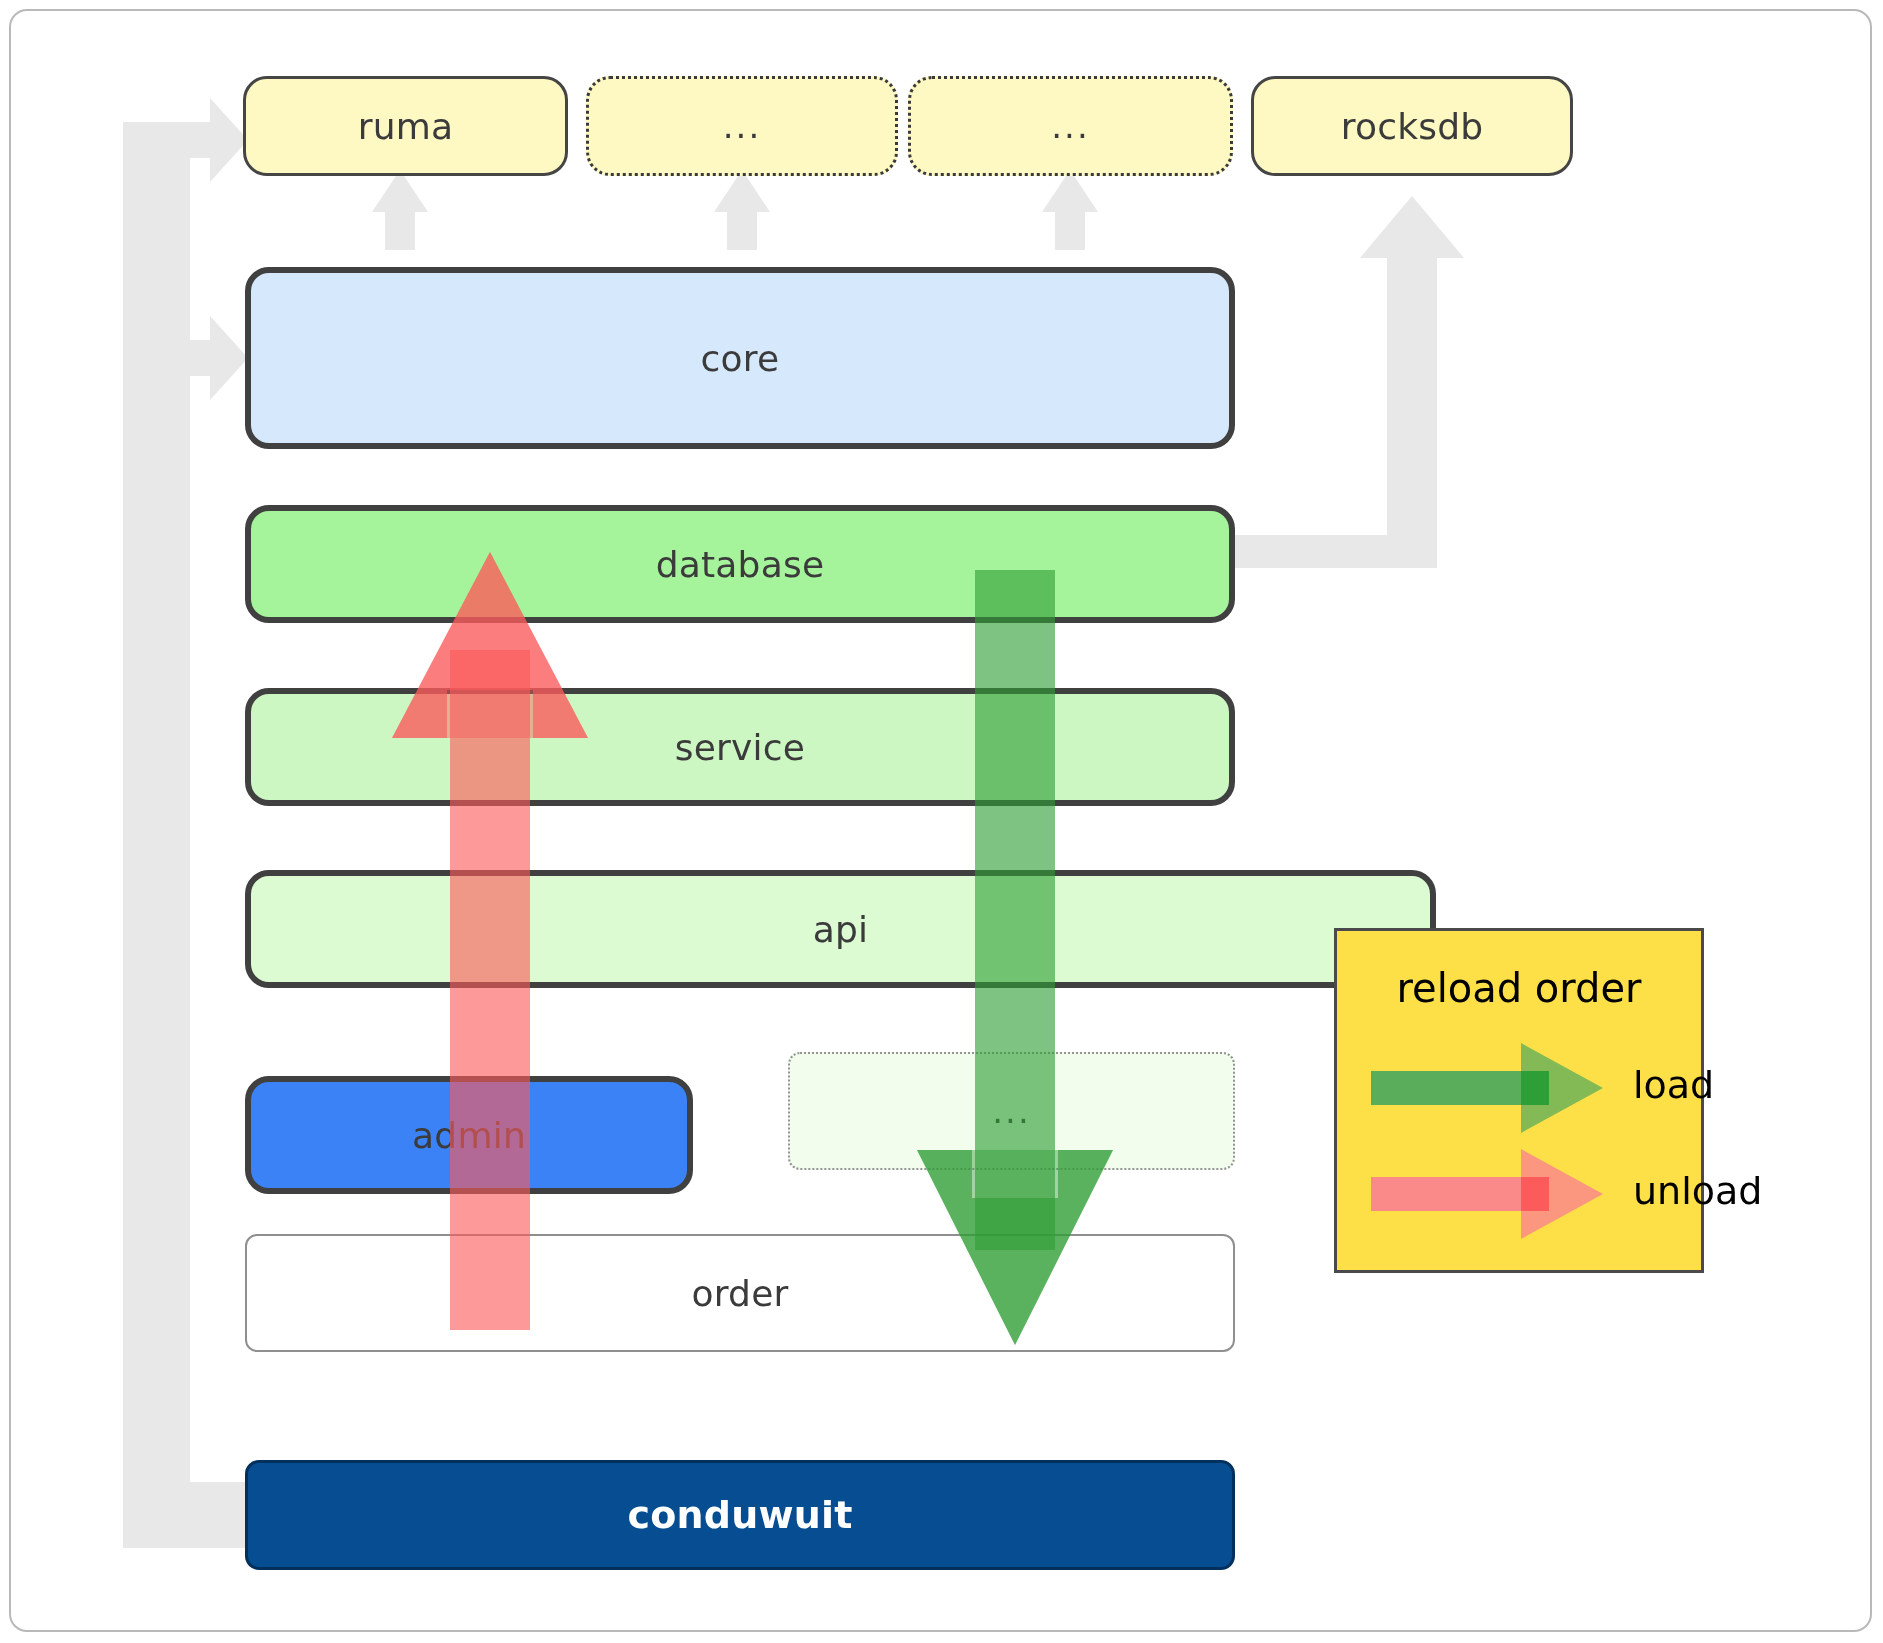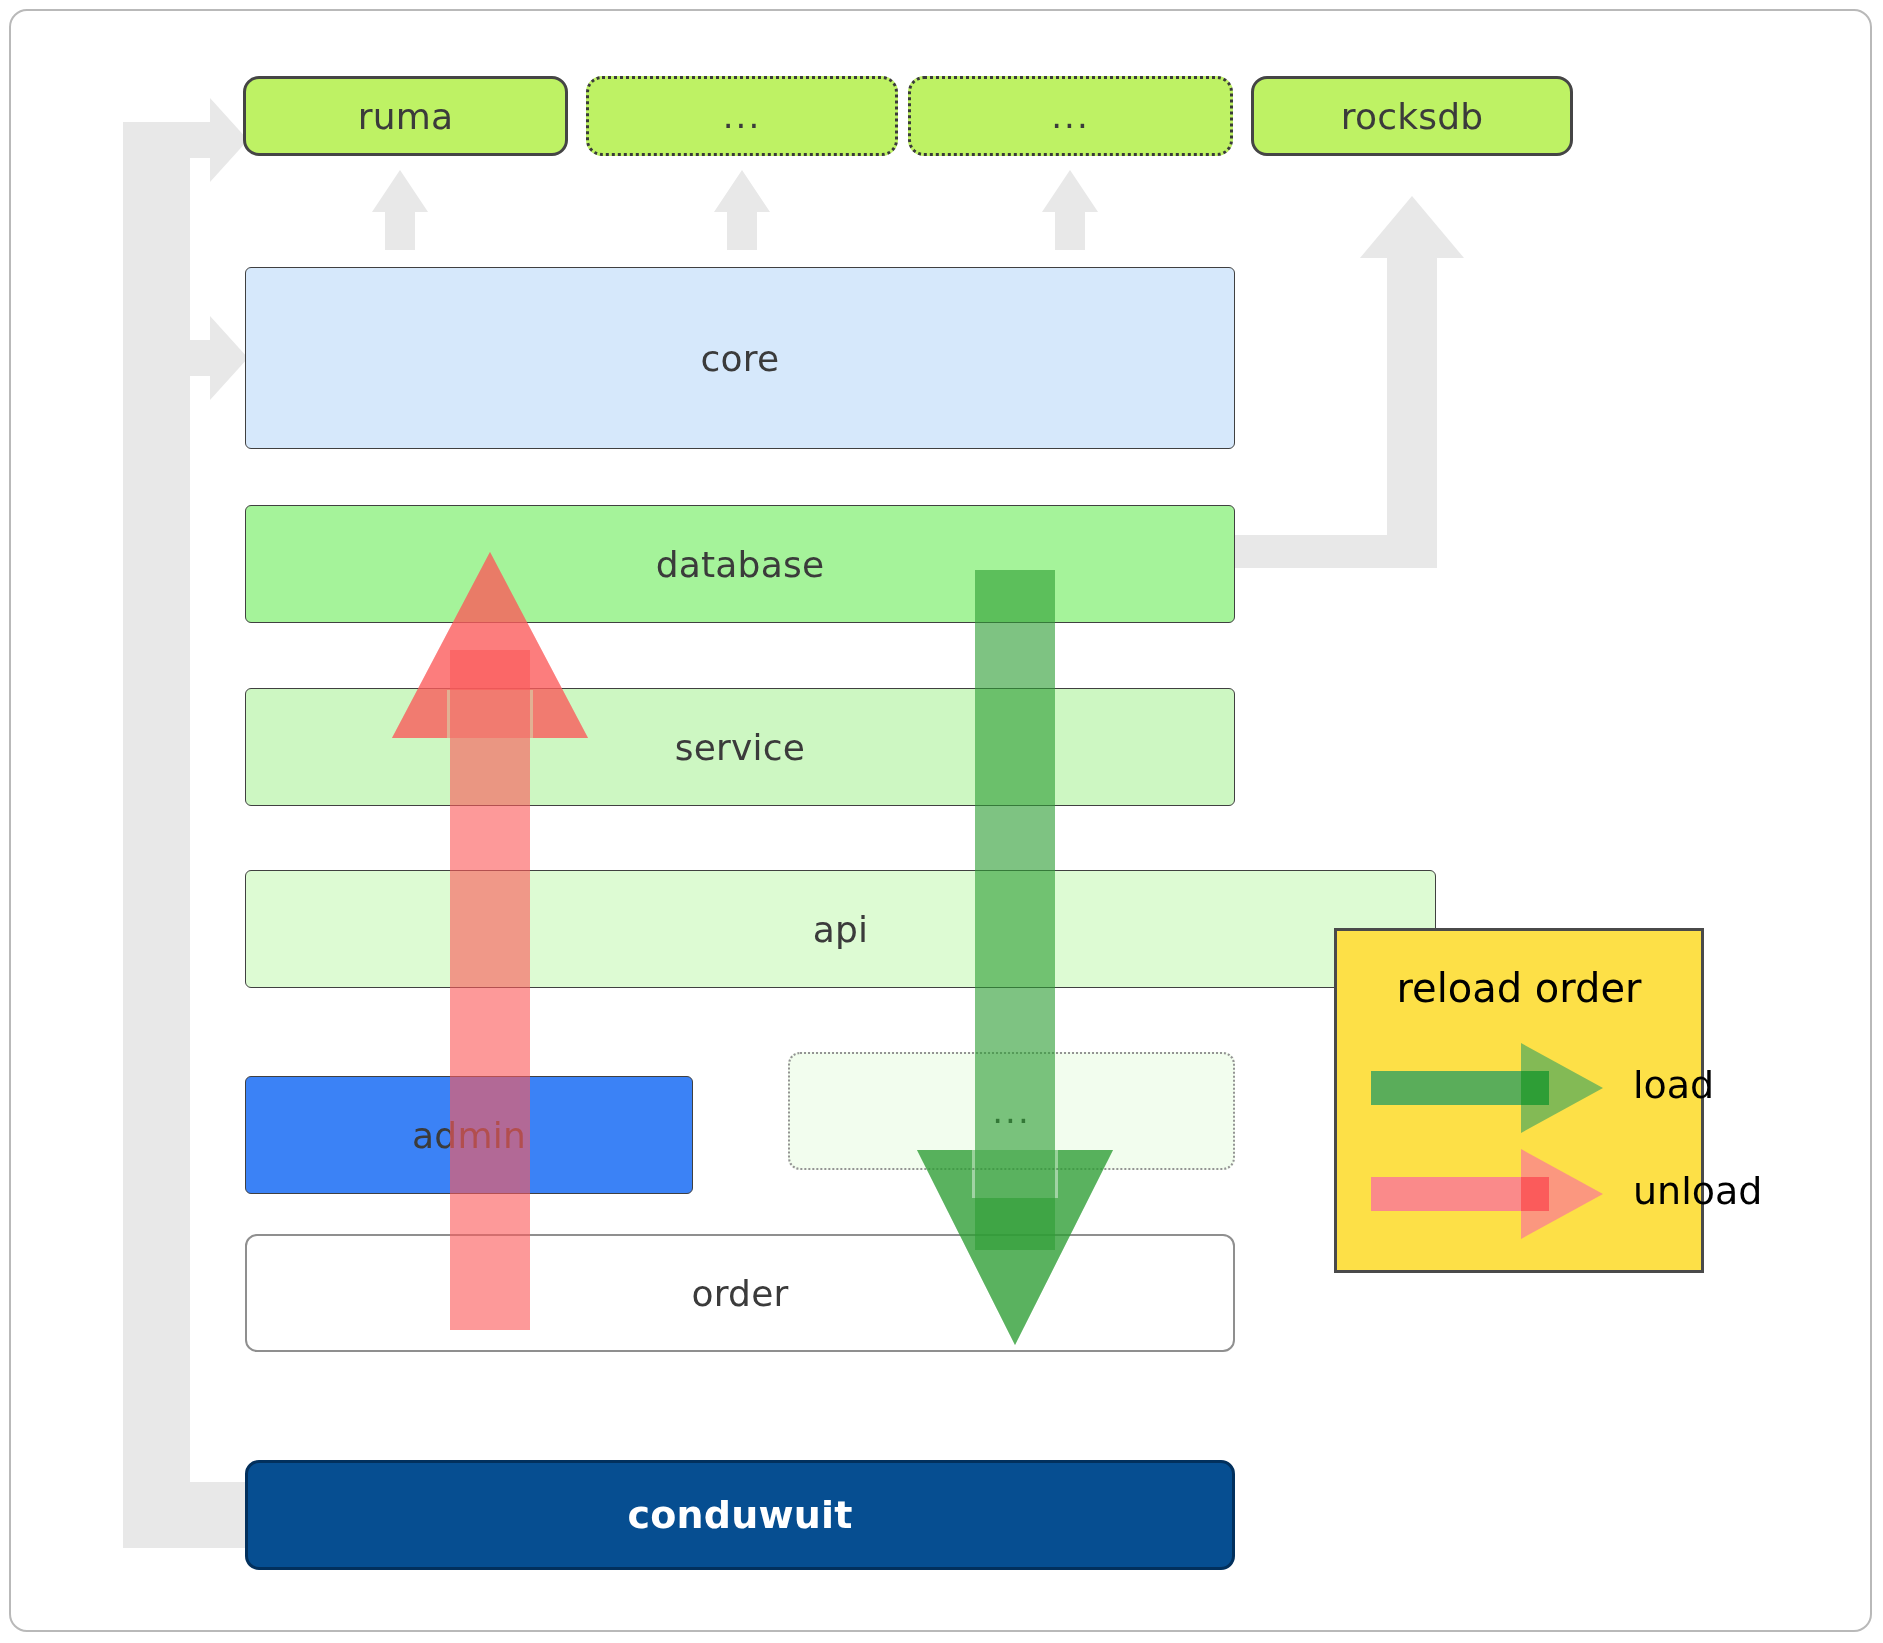--- a/index.html
+++ b/index.html
@@ -43,39 +43,39 @@
     justify-content: center;
     border-radius: 12px;
   }
   .node-label {
     font-size: 36px;
     color: #3b3b3b;
     letter-spacing: 0.2px;
   }
   
   .dep {
-    background: #bef264;
+    background: #fef9c3;
     border: 3px solid #454545;
-    border-radius: 16px;
-    height: 80px;
+    border-radius: 24px;
+    height: 100px;
     top: 76px;
   }
   .dep.dotted {
     border-style: dotted;
     border-width: 3px;
     border-color: #3a3a3a;
   }
   .dep-ruma  { left: 243px;  width: 325px; }
   .dep-dots1 { left: 586px;  width: 312px; }
   .dep-dots2 { left: 908px;  width: 325px; }
   .dep-rocks { left: 1251px; width: 322px; }
 
   .layer {
-    border: 1px solid #404040;
-    border-radius: 6px;
+    border: 6px solid #404040;
+    border-radius: 24px;
   }
   .layer-core {
     left: 245px; top: 267px; width: 990px; height: 182px;
     background: #d6e8fb;
   }
   .layer-database {
     left: 245px; top: 505px; width: 990px; height: 118px;
     background: #a5f39a;
   }
   .layer-service {

